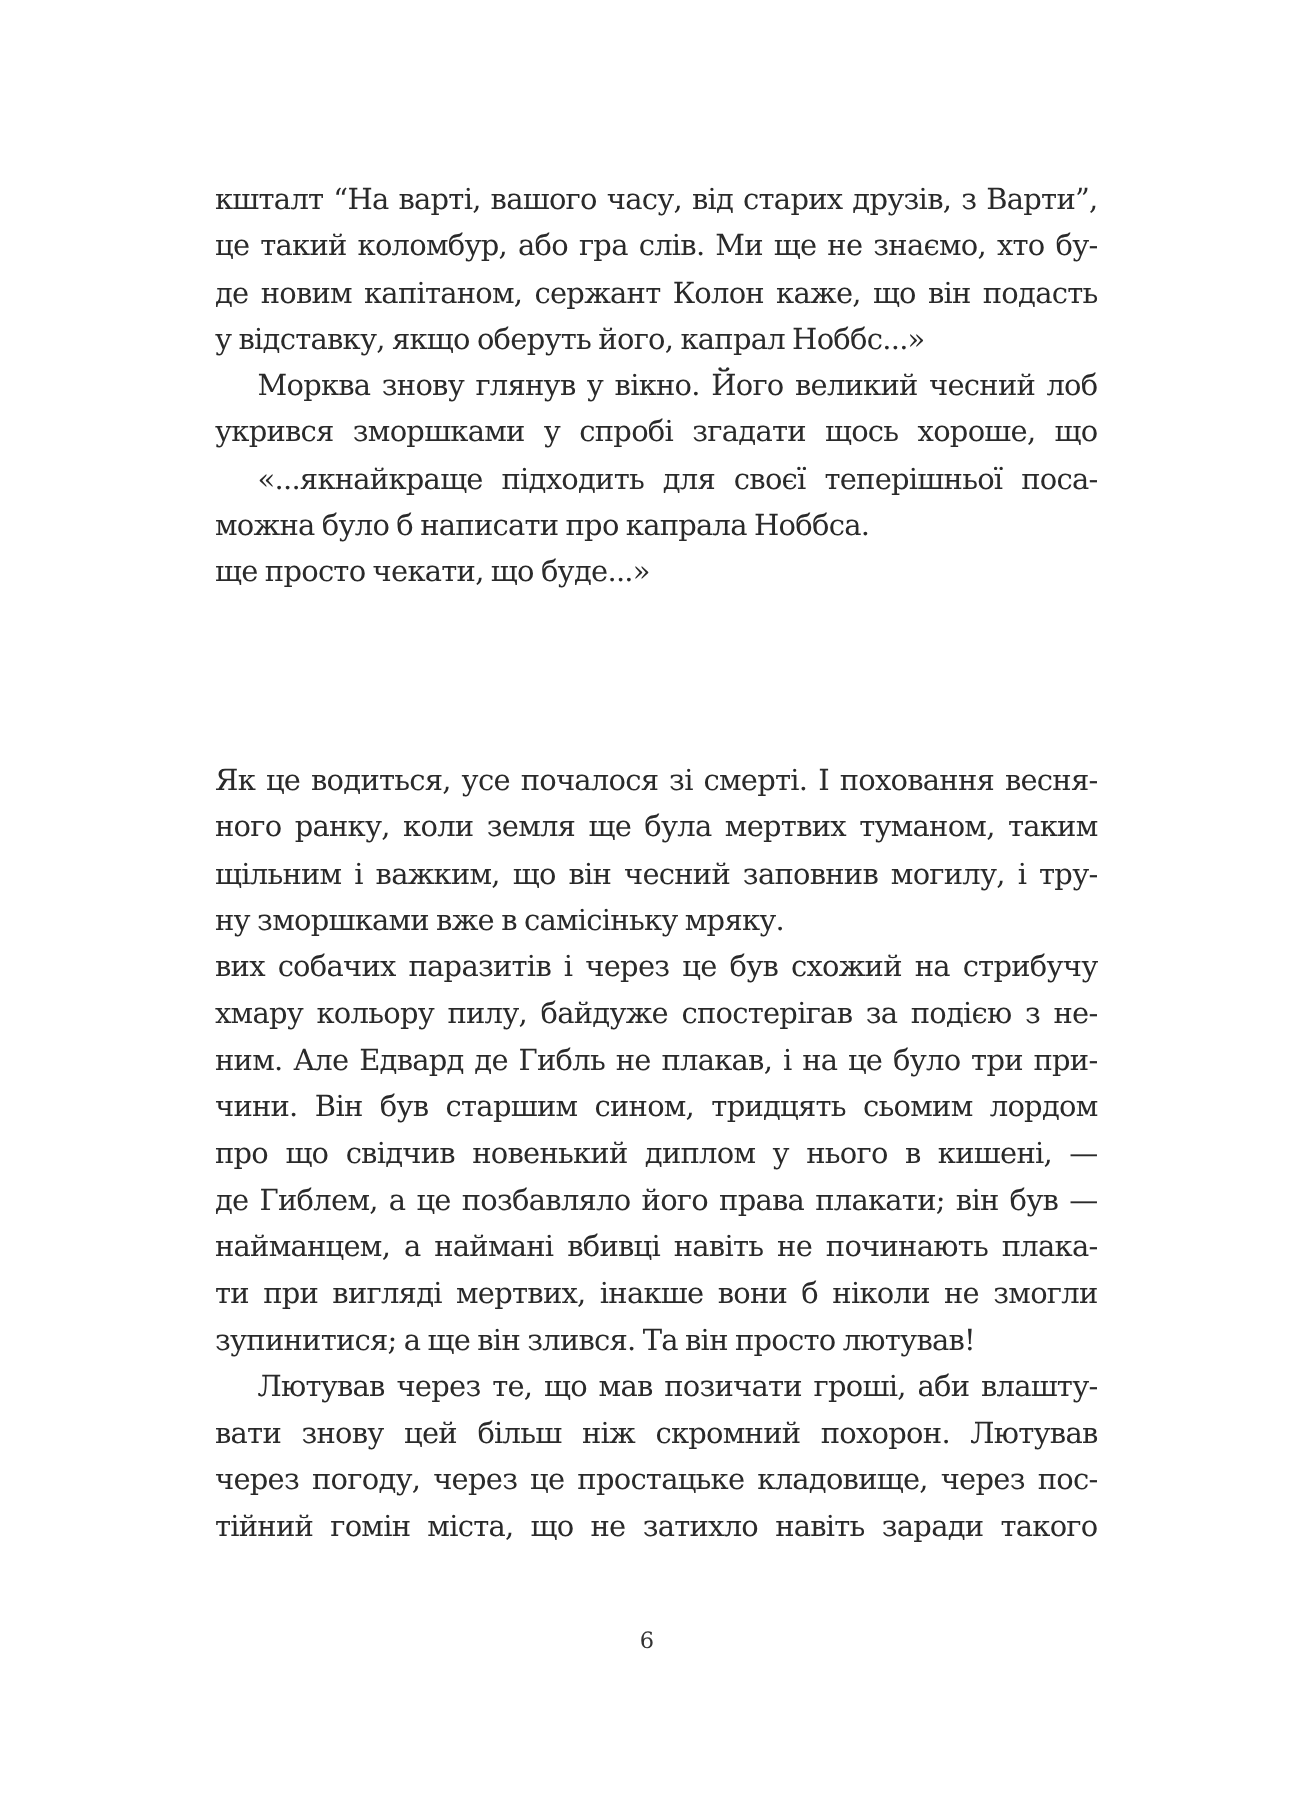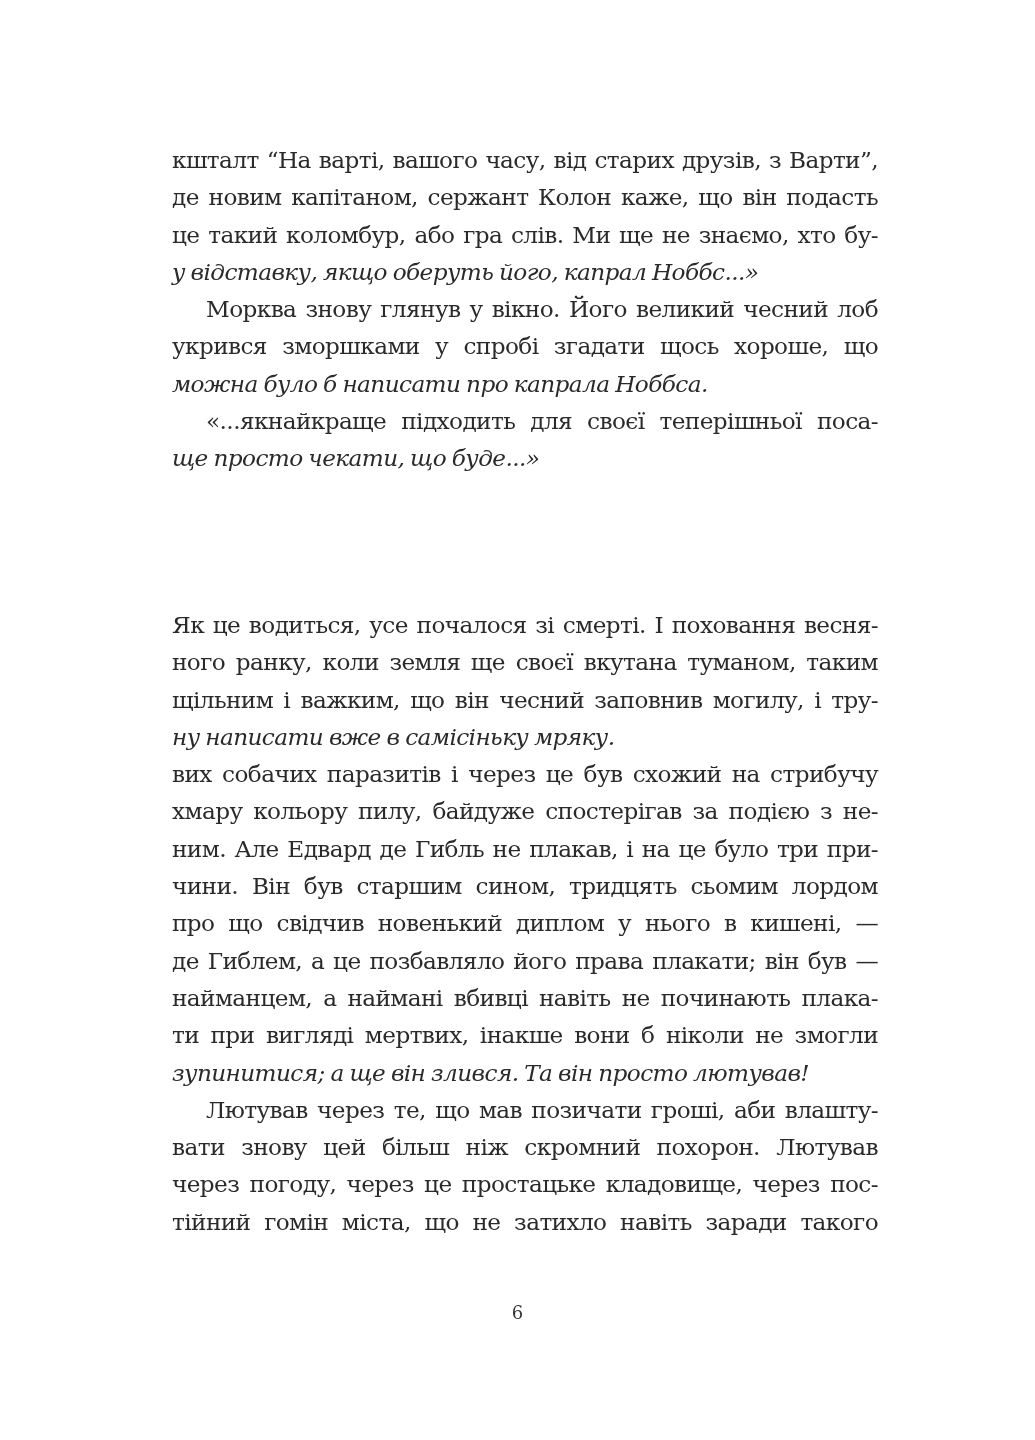--- a/index.html
+++ b/index.html
@@ -15,51 +15,51 @@
     letter-spacing: -0.6px;
     word-spacing: -1px;
   }
   .line {
     height: 37.3px; line-height: 37.3px;
     white-space: nowrap;
     text-align: justify;
     text-align-last: justify;
     display: block;
   }
-  .line.last { text-align-last: left; font-style: italic; }
+  .line.last { text-align-last: left; }
   .line.indent { padding-left: 34px; }
   #block1 { top: 141px; }
   #block2 { top: 566px; margin-top: 40px; }
   .page-number {
     position: absolute; left: 0; width: 1035px; top: 1302px; text-align: center;
     font-family: "DejaVu Serif", "Liberation Serif", serif; font-size: 18px; color: #333;
   }
 </style>
 </head>
 <body>
 
 <div class="page">
 
   <div class="text-block" id="block1">
     <span class="line">кшталт “На варті, вашого часу, від старих друзів, з Варти”,</span>
+    <span class="line">це такий коломбур, або гра слів. Ми ще не знаємо, хто бу-</span>
     <span class="line">де новим капітаном, сержант Колон каже, що він подасть</span>
-    <span class="line">це такий коломбур, або гра слів. Ми ще не знаємо, хто бу-</span>
     <span class="line last">у відставку, якщо оберуть його, капрал Ноббс...»</span>
     <span class="line indent">Морква знову глянув у вікно. Його великий чесний лоб</span>
     <span class="line">укрився зморшками у спробі згадати щось хороше, що</span>
+    <span class="line indent">«...якнайкраще підходить для своєї теперішньої поса-</span>
     <span class="line last">можна було б написати про капрала Ноббса.</span>
-    <span class="line indent">«...якнайкраще підходить для своєї теперішньої поса-</span>
     <span class="line last">ще просто чекати, що буде...»</span>
   </div>
 
   <div class="text-block" id="block2">
     <span class="line">Як це водиться, усе почалося зі смерті. І поховання весня-</span>
-    <span class="line">ного ранку, коли земля ще своєї вкутана туманом, таким</span>
+    <span class="line">ного ранку, коли земля ще була мертвих туманом, таким</span>
     <span class="line">щільним і важким, що він чесний заповнив могилу, і тру-</span>
-    <span class="line last">ну написати вже в самісіньку мряку.</span>
+    <span class="line last">ну зморшками вже в самісіньку мряку.</span>
     <span class="line">вих собачих паразитів і через це був схожий на стрибучу</span>
     <span class="line">хмару кольору пилу, байдуже спостерігав за подією з не-</span>
     <span class="line">ним. Але Едвард де Гибль не плакав, і на це було три при-</span>
     <span class="line">чини. Він був старшим сином, тридцять сьомим лордом</span>
     <span class="line">про що свідчив новенький диплом у нього в кишені, —</span>
     <span class="line">де Гиблем, а це позбавляло його права плакати; він був —</span>
     <span class="line">найманцем, а наймані вбивці навіть не починають плака-</span>
     <span class="line">ти при вигляді мертвих, інакше вони б ніколи не змогли</span>
     <span class="line last">зупинитися; а ще він злився. Та він просто лютував!</span>
     <span class="line indent">Лютував через те, що мав позичати гроші, аби влашту-</span>

